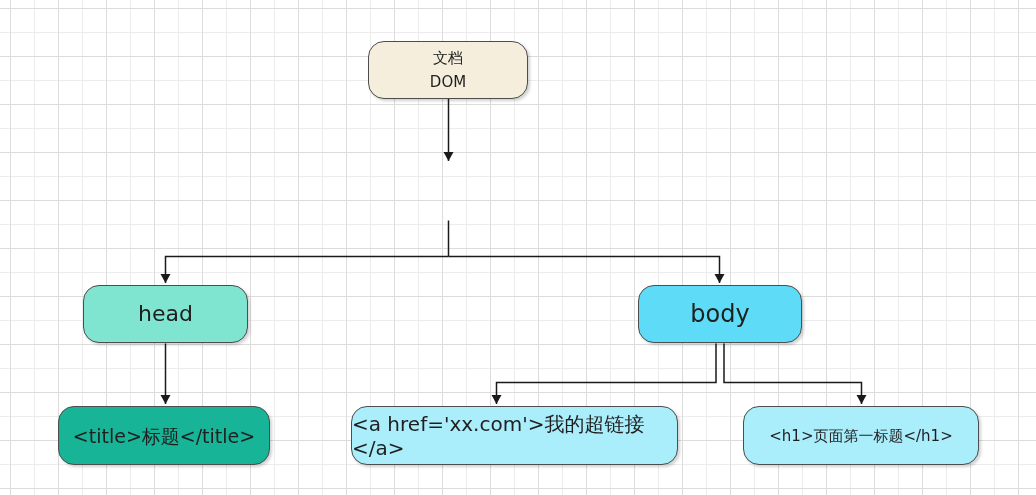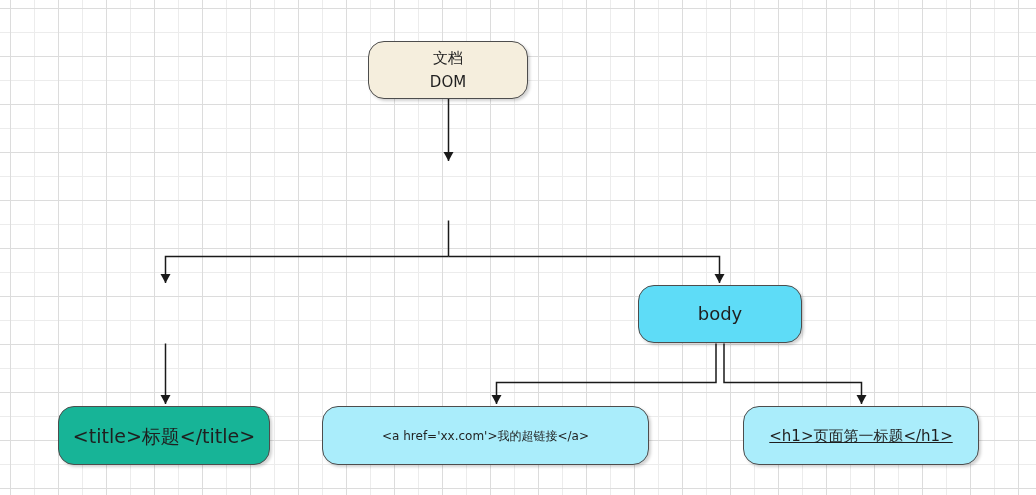--- a/index.html
+++ b/index.html
@@ -38,24 +38,24 @@
     align-items: center;
     justify-content: center;
     color: #1f1f1f;
     box-shadow: 2px 2px 3px rgba(0,0,0,0.18);
     cursor: default;
   }
   .node .nline { line-height: 24px; }
   .node-dom   { left: 368px; top: 41px;  width: 160px; height: 58px; background: #f5eedd; font-size: 15px; }
   .node-html  { left: 368px; top: 163px; width: 160px; height: 57px; background: #f2f2f2; font-size: 15px; }
   .node-head  { left: 83px;  top: 285px; width: 165px; height: 58px; background: #80e5d0; font-size: 22px; }
-  .node-body  { left: 638px; top: 285px; width: 164px; height: 58px; background: #5edcf7; font-size: 18px; }
+  .node-body  { left: 638px; top: 285px; width: 164px; height: 58px; background: #5edcf7; font-size: 24px; }
   .node-title { left: 58px;  top: 406px; width: 212px; height: 59px; background: #17b497; font-size: 19px; }
-  .node-a     { left: 322px; top: 406px; width: 327px; height: 59px; background: #aaedfb; font-size: 12px; }
-  .node-h1    { left: 743px; top: 406px; width: 236px; height: 59px; background: #aaedfb; font-size: 15px; text-decoration: underline; }
+  .node-a     { left: 351px; top: 406px; width: 327px; height: 59px; background: #aaedfb; font-size: 20px; }
+  .node-h1    { left: 743px; top: 406px; width: 236px; height: 59px; background: #aaedfb; font-size: 15px; }
 </style>
 </head>
 <body>
 
 <div class="canvas">
 
   <svg class="connectors" viewBox="0 0 1036 495" xmlns="http://www.w3.org/2000/svg">
     <defs>
       <marker id="arrow" markerWidth="12" markerHeight="12" refX="9" refY="5" orient="auto" markerUnits="userSpaceOnUse">
         <path d="M0,0 L9,5 L0,10 Z" fill="#1a1a1a"></path>
@@ -71,20 +71,23 @@
       <path d="M724 343.5 L724 382.5 L861.5 382.5 L861.5 404" marker-end="url(#arrow)"></path>
     </g>
   </svg>
 
   <div class="node node-dom">
     <div class="nline">文档</div>
     <div class="nline">DOM</div>
   </div>
 
 
+  <div class="node node-head">
+    <div class="nline">head</div>
+  </div>
 
   <div class="node node-body">
     <div class="nline">body</div>
   </div>
 
   <div class="node node-title">
     <div class="nline">&lt;title&gt;标题&lt;/title&gt;</div>
   </div>
 
   <div class="node node-a">

